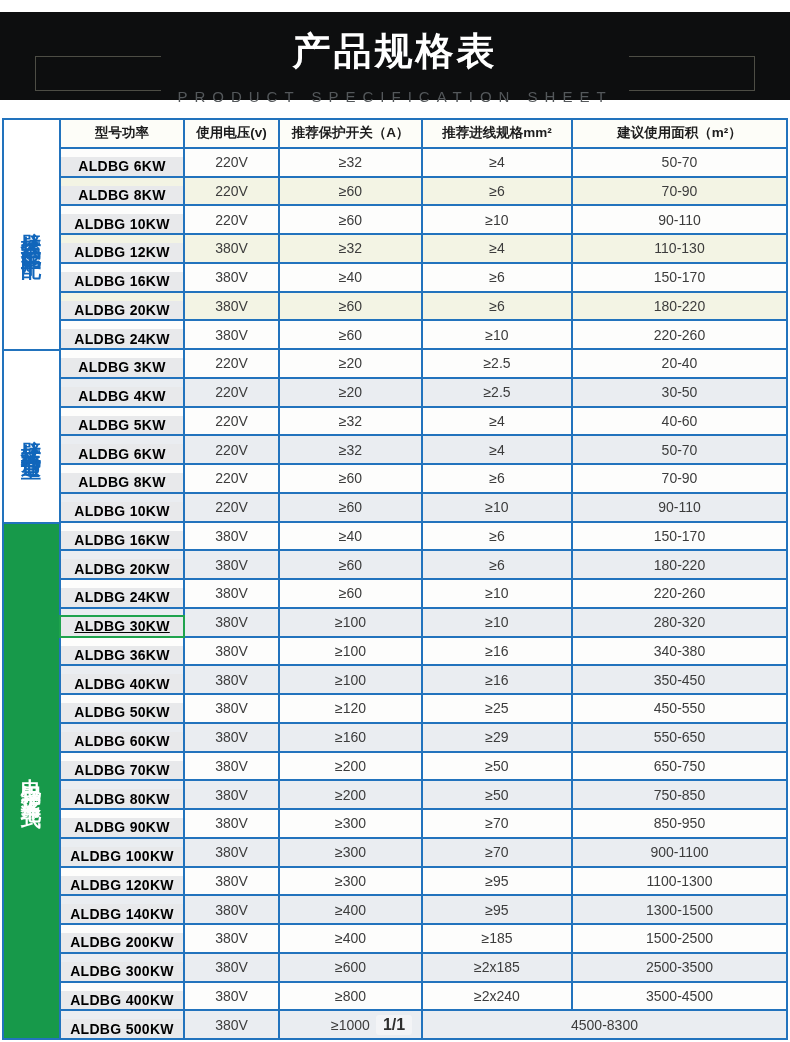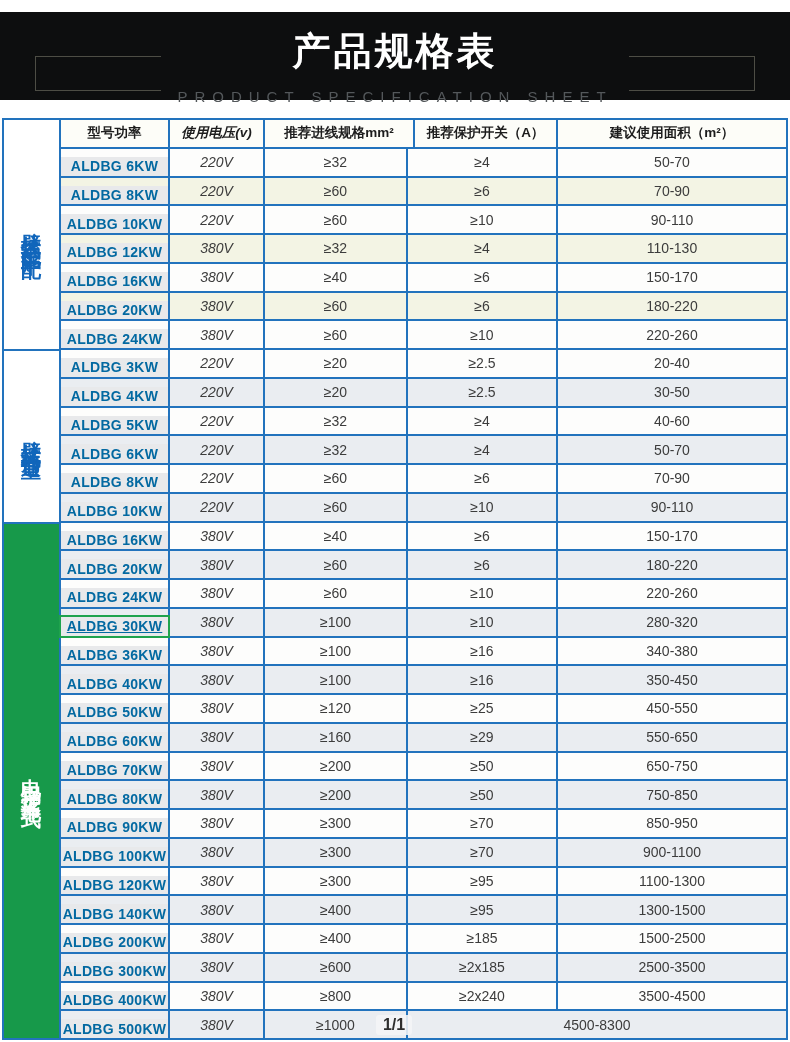--- a/index.html
+++ b/index.html
@@ -31,22 +31,22 @@
 
   .content-col { flex:1; display:flex; flex-direction:column; }
   .row { flex:1 1 0; display:flex; align-items:stretch; background:#fdfdfc; min-height:0; }
   .row + .row { border-top:2px solid var(--blue); }
   .row.alt-cream { background:#f3f4e4; }
   .row.alt-gray  { background:#eaedf1; }
 
   .cell { display:flex; align-items:center; justify-content:center;
     font-size:14px; color:#3c3c3c; overflow:hidden; white-space:nowrap; }
   .cell + .cell { border-left:2px solid var(--blue); }
-  .c1 { width:107px; } .c2 { width:95px;font-style:italic; } .c3 { width:143px; } .c4 { width:150px; } .c5 { flex:1; }
-  .cell.model { background:#e8e9eb; font-weight:700; color:#0369a1; letter-spacing:0.3px;margin-top:8px; }
+  .c1 { width:122px; } .c2 { width:95px; } .c3 { width:143px; } .c4 { width:150px; } .c5 { flex:1; }
+  .cell.model { background:#e8e9eb; font-weight:700; color:#000000; letter-spacing:0.3px;margin-top:8px; }
   .cell.hl { box-shadow:0 0 0 2px var(--hl); position:relative; z-index:2;text-decoration:underline; }
 
   .header-row { background:#fdfdf8; }
   .header-row .cell { font-weight:700; font-size:13.5px; color:#1d1d1d; background:#fdfdf8; }
 
   
   .page-indicator { position:absolute; left:376px; top:1015px; width:36px; height:20px;
     background:rgba(244,245,246,0.88); border-radius:3px; display:flex; align-items:center;
     justify-content:center; font-size:16px; font-weight:700; color:#2e2e2e; z-index:5; }
 </style>
@@ -69,22 +69,22 @@
         <div class="side-label">壁挂式普通型</div>
       </div>
       <div class="side-cell green" style="flex-grow: 18;">
         <div class="side-label">电锅炉落地式</div>
       </div>
     </div>
   <div class="content-col" id="content-col">
     <div class="row header-row">
       <div class="cell c1">型号功率</div>
       <div class="cell c2">使用电压(v)</div>
+      <div class="cell c3">推荐保护开关（A）</div>
       <div class="cell c4">推荐进线规格mm²</div>
-      <div class="cell c3">推荐保护开关（A）</div>
       <div class="cell c5">建议使用面积（m²）</div>
     </div>
   <div class="row">
         <div class="cell c1 model">ALDBG 6KW</div>
         <div class="cell c2">220V</div>
         <div class="cell c3">≥32</div>
         <div class="cell c4">≥4</div>
         <div class="cell c5">50-70</div>
       </div>
       <div class="row alt-cream">

